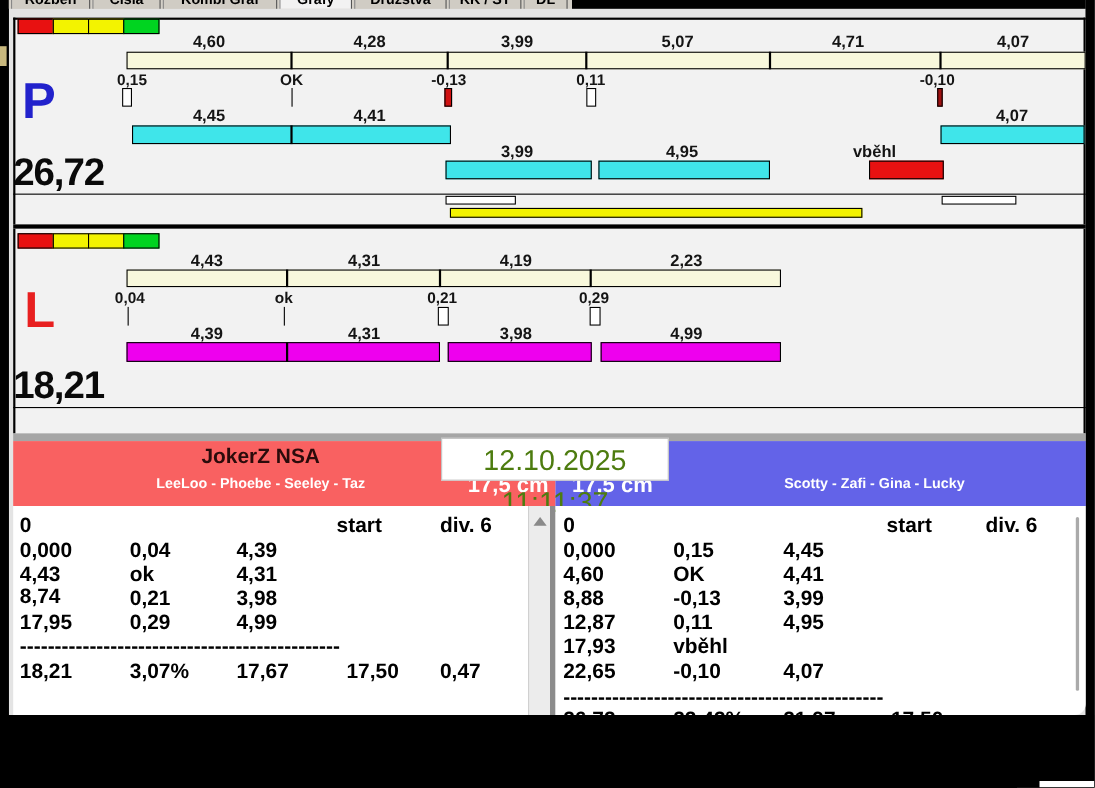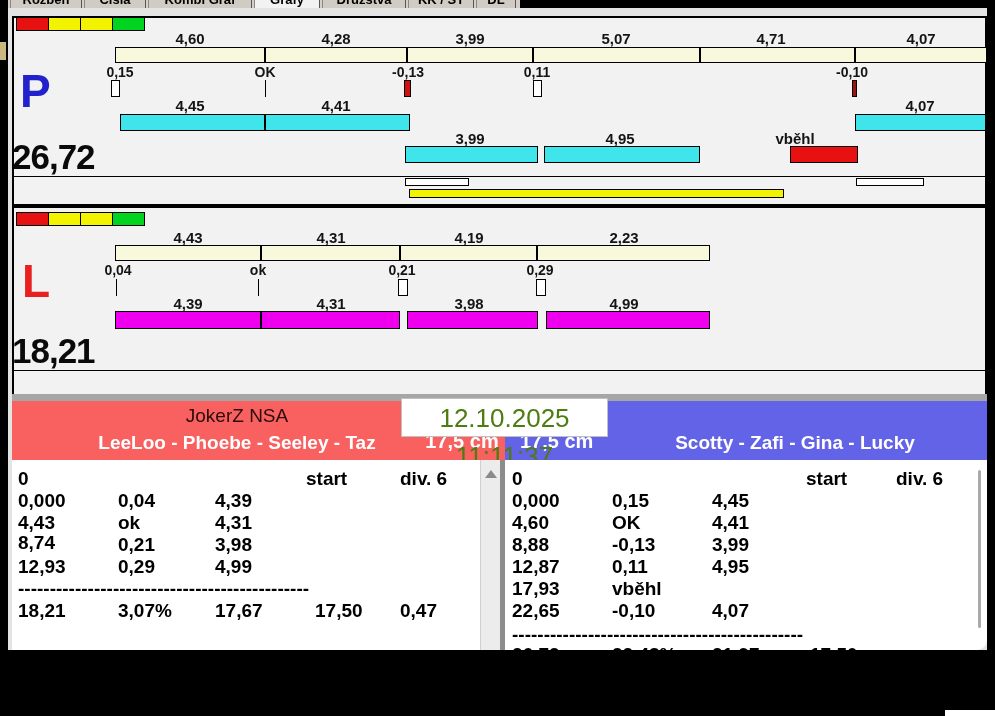--- a/index.html
+++ b/index.html
@@ -22,22 +22,22 @@
   .bigtotal { position:absolute; font-size:35px; font-weight:800; color:#0a0a0a; line-height:1; letter-spacing:-1px; }
   .hline { position:absolute; height:1px; background:#000; }
   .tabbar { position:absolute; left:8px; top:0; width:512px; height:8px; overflow:hidden; background:#D4D0C8; }
   .tab {
     position:absolute; top:-12px; height:24px; line-height:24px; text-align:center;
     font-size:13px; font-weight:bold; color:#000; background:#D0CCC4;
     border-left:1px solid #888; border-right:1px solid #555;
   }
   .tab.active { background:#F2F2F2; }
   .hdr { position:absolute; height:59px; }
-  .hdr-title { position:absolute; font-size:19px; font-weight:normal; text-align:center; }
-  .hdr-sub { position:absolute; font-size:19px; font-weight:bold; color:#fff; text-align:center; }
+  .hdr-title { position:absolute; font-size:19px; font-weight:bold; text-align:center; }
+  .hdr-sub { position:absolute; font-size:13px; font-weight:bold; color:#fff; text-align:center; }
   .hdr-height { position:absolute; font-size:20px; font-weight:bold; color:#fff; }
   .tstamp {
     position:absolute; left:401px; top:398px; width:207px; height:39px; background:#fff;
     border:1px solid #c0c0c0; text-align:center; line-height:38px; font-size:26px; color:#4d7c0f;
   }
   .tablebg { position:absolute; top:460px; height:190px; background:#fff; }
   .cell { position:absolute; font-size:19px; font-weight:bold; color:#000; white-space:nowrap; }
   .dashrow { position:absolute; font-size:19px; font-weight:bold; color:#000; white-space:nowrap; overflow:hidden; letter-spacing:0; }
   .scrollstrip { position:absolute; background:#ECECEC; border-left:1px solid #d0d0d0; }
   .uparrow { position:absolute; width:0; height:0;
@@ -195,21 +195,21 @@
   <span class="cell" style="left:215px; top:490px;">4,39</span>
 
   <span class="cell" style="left:18px;  top:512px;">4,43</span>
   <span class="cell" style="left:118px; top:512px;">ok</span>
   <span class="cell" style="left:215px; top:512px;">4,31</span>
 
   <span class="cell" style="left:18px;  top:532px;">8,74</span>
   <span class="cell" style="left:118px; top:534px;">0,21</span>
   <span class="cell" style="left:215px; top:534px;">3,98</span>
 
-  <span class="cell" style="left:18px;  top:556px;">12,93</span>
+  <span class="cell" style="left:18px;  top:556px;">17,95</span>
   <span class="cell" style="left:118px; top:556px;">0,29</span>
   <span class="cell" style="left:215px; top:556px;">4,99</span>
 
   <div class="dashrow" style="left:18px; top:578px; width:350px;">----------------------------------------------</div>
 
   <span class="cell" style="left:18px;  top:600px;">18,21</span>
   <span class="cell" style="left:118px; top:600px;">3,07%</span>
   <span class="cell" style="left:215px; top:600px;">17,67</span>
   <span class="cell" style="left:315px; top:600px;">17,50</span>
   <span class="cell" style="left:400px; top:600px;">0,47</span>

